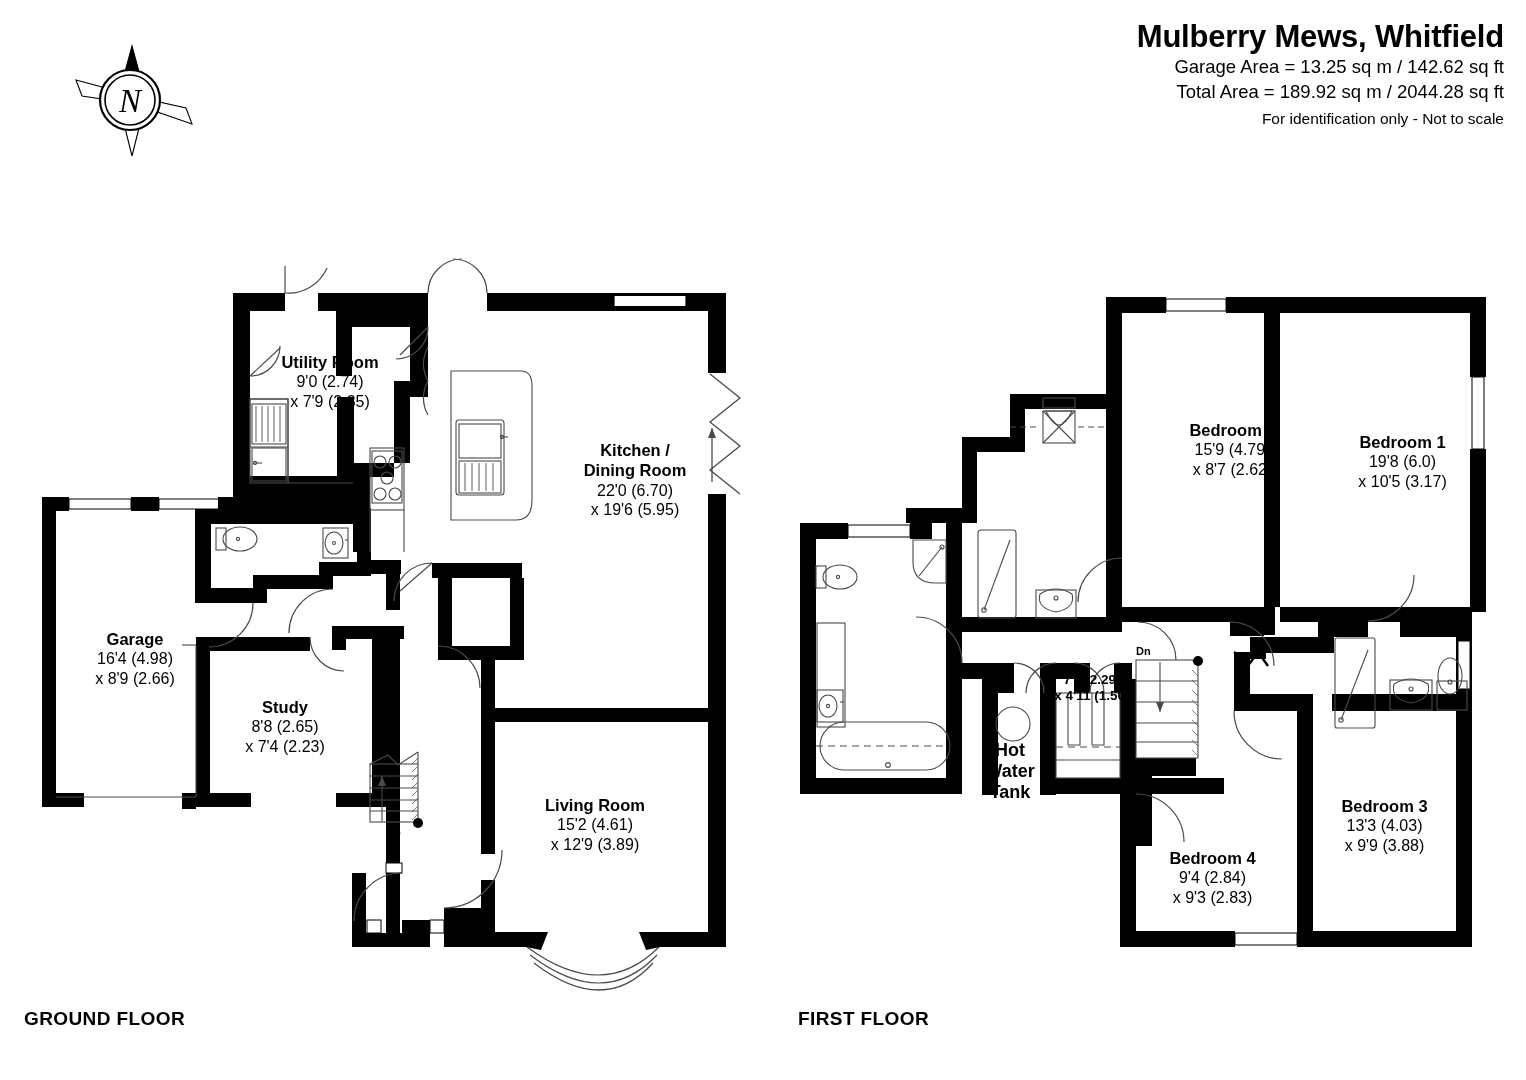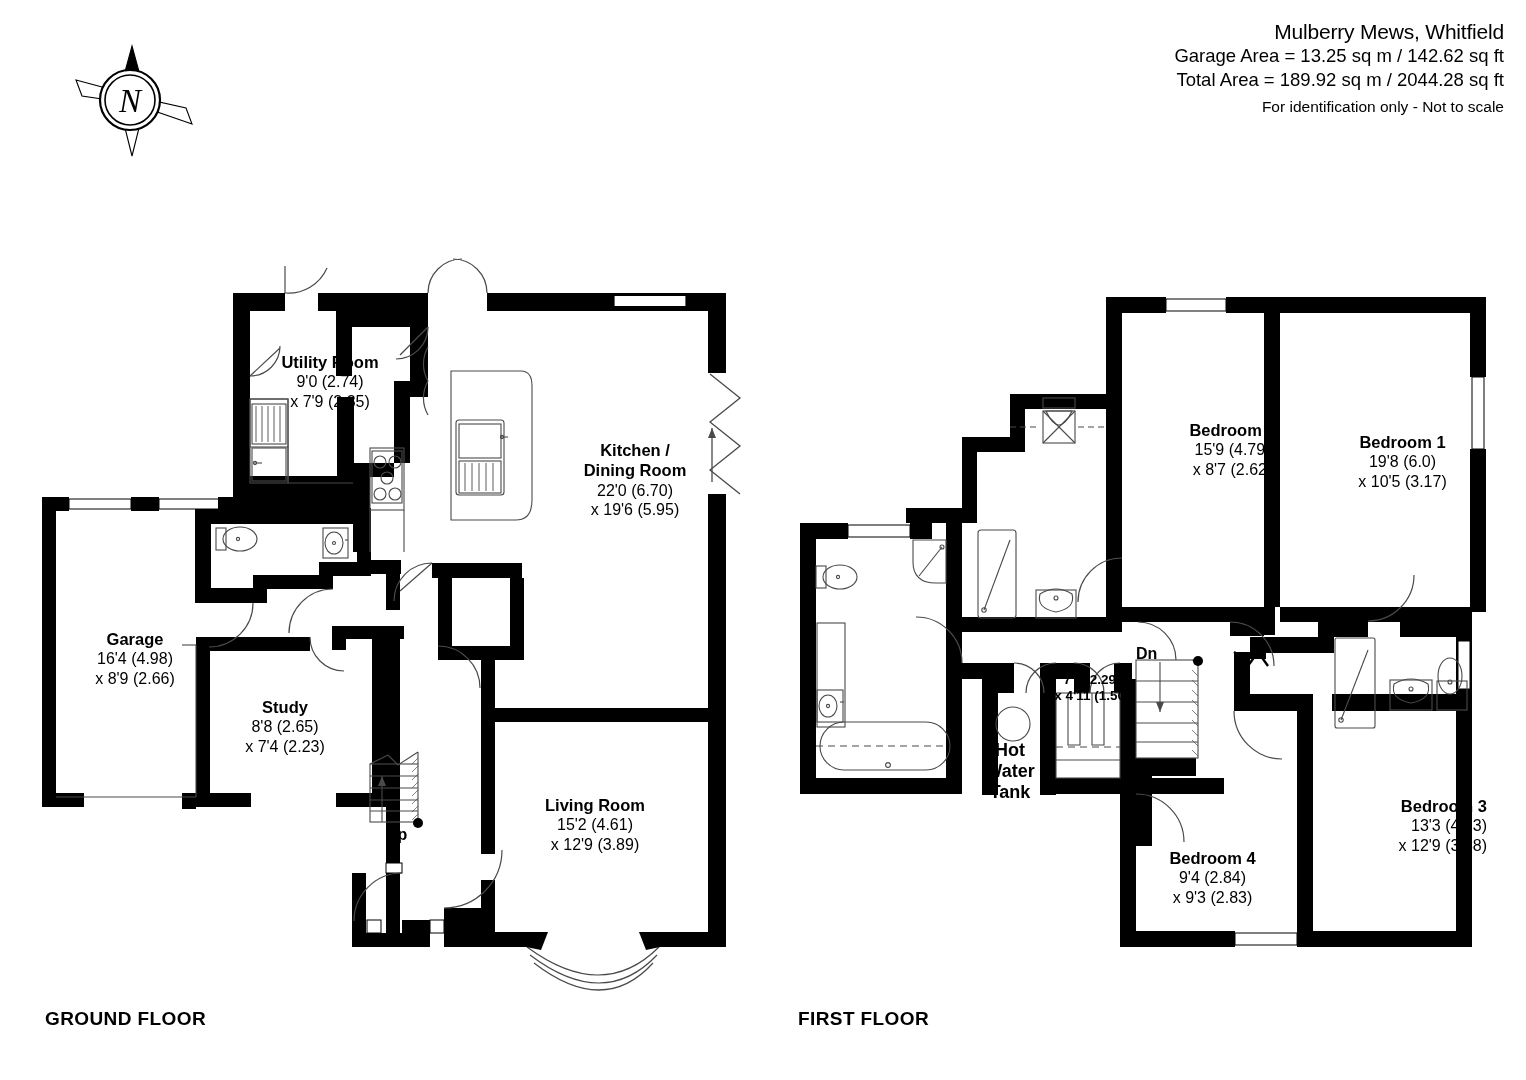--- a/index.html
+++ b/index.html
@@ -4,42 +4,42 @@
 <style>
   html,body{margin:0;padding:0;background:#ffffff;}
   body{
     width:1526px;height:1080px;position:relative;overflow:hidden;
     font-family:"Liberation Sans", sans-serif;color:#000;
   }
   .stage{position:absolute;inset:0;}
 
   
   #header{position:absolute;right:22px;top:20px;text-align:right;}
-  #title{font-size:21px;font-weight:normal;letter-spacing:-0.2px;line-height:1.12;}
+  #title{font-size:31px;font-weight:bold;letter-spacing:-0.2px;line-height:1.12;}
   .hline{font-size:18.5px;line-height:1.35;font-weight:normal;}
   .hsmall{font-size:15.5px;line-height:1.4;margin-top:3px;}
 
   
   #compass{position:absolute;left:62px;top:28px;width:140px;height:140px;}
 
   
   .floor-caption{position:absolute;font-size:19px;font-weight:bold;letter-spacing:.4px;}
-  #cap-ground{left:45px;top:1008px;}
+  #cap-ground{left:24px;top:1008px;}
   #cap-first{left:798px;top:1008px;}
 
   
   .plan{position:absolute;top:0;left:0;width:1526px;height:1080px;}
   svg{display:block;}
 
   
   .rlabel{position:absolute;text-align:center;white-space:nowrap;line-height:1.23;}
   .rname{font-size:16.5px;font-weight:bold;}
   .rdim{font-size:16px;font-weight:normal;}
   .rdim-only{font-size:13.5px;font-weight:bold;line-height:1.22;}
-  .updn{position:absolute;font-size:16px;font-weight:bold;}
+  .updn{position:absolute;font-size:11px;font-weight:bold;}
   .hwt{position:absolute;text-align:center;font-size:18px;font-weight:bold;line-height:1.16;}
 </style>
 </head>
 <body>
 
 <div class="stage">
 
   <div id="header">
     <div id="title">Mulberry Mews, Whitfield</div>
     <div class="hline">Garage Area = 13.25 sq m / 142.62 sq ft</div>
@@ -527,24 +527,24 @@
     <div class="rdim">15'9 (4.79)</div>
     <div class="rdim">x 8'7 (2.62)</div>
   </div>
 
   <div class="rlabel" style="left:1300px;top:432px;width:205px;">
     <div class="rname">Bedroom 1</div>
     <div class="rdim">19'8 (6.0)</div>
     <div class="rdim">x 10'5 (3.17)</div>
   </div>
 
-  <div class="rlabel" style="left:1282px;top:796px;width:205px;text-align:right;">
+  <div class="rlabel" style="left:1282px;top:796px;width:205px;">
     <div class="rname">Bedroom 3</div>
     <div class="rdim">13'3 (4.03)</div>
-    <div class="rdim">x 12'9 (3.88)</div>
+    <div class="rdim">x 9'9 (3.88)</div>
   </div>
 
   <div class="rlabel" style="left:1110px;top:848px;width:205px;">
     <div class="rname">Bedroom 4</div>
     <div class="rdim">9'4 (2.84)</div>
     <div class="rdim">x 9'3 (2.83)</div>
   </div>
 
   <div class="rlabel" style="left:1037px;top:672px;width:110px;">
     <div class="rdim-only">7'6 (2.29)</div>

